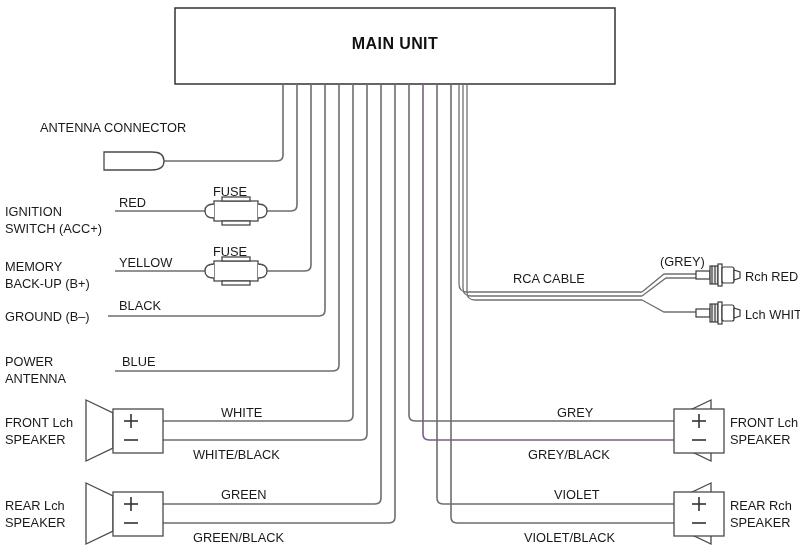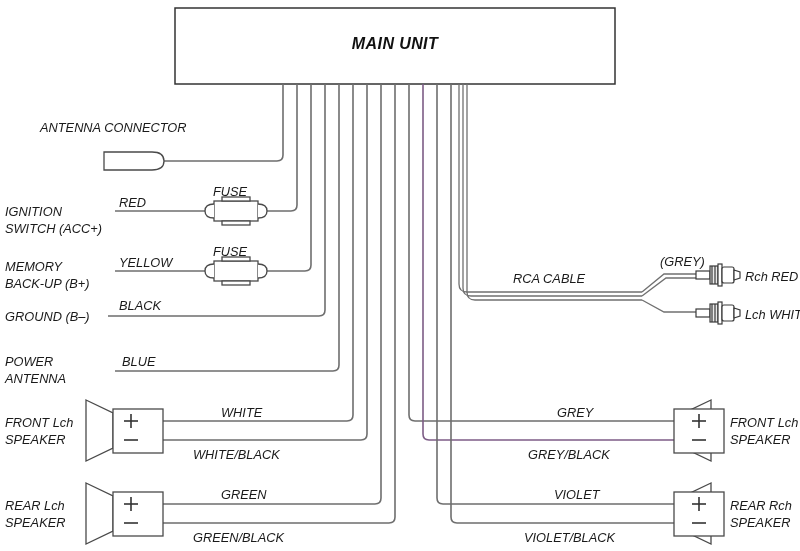--- a/index.html
+++ b/index.html
@@ -7,21 +7,20 @@
     padding: 0;
     background: #ffffff;
   }
   #page {
     position: relative;
     width: 800px;
     height: 551px;
     background: #ffffff;
     font-family: "Liberation Sans", sans-serif;
     overflow: hidden;
-    font-style: italic;
   }
   svg.diagram {
     position: absolute;
     left: 0;
     top: 0;
     width: 800px;
     height: 551px;
   }
   .wire      { fill: none; stroke: #6e6e6e; stroke-width: 1.6; }
   .wire-violet { fill: none; stroke: #7d5c86; stroke-width: 1.6; }

